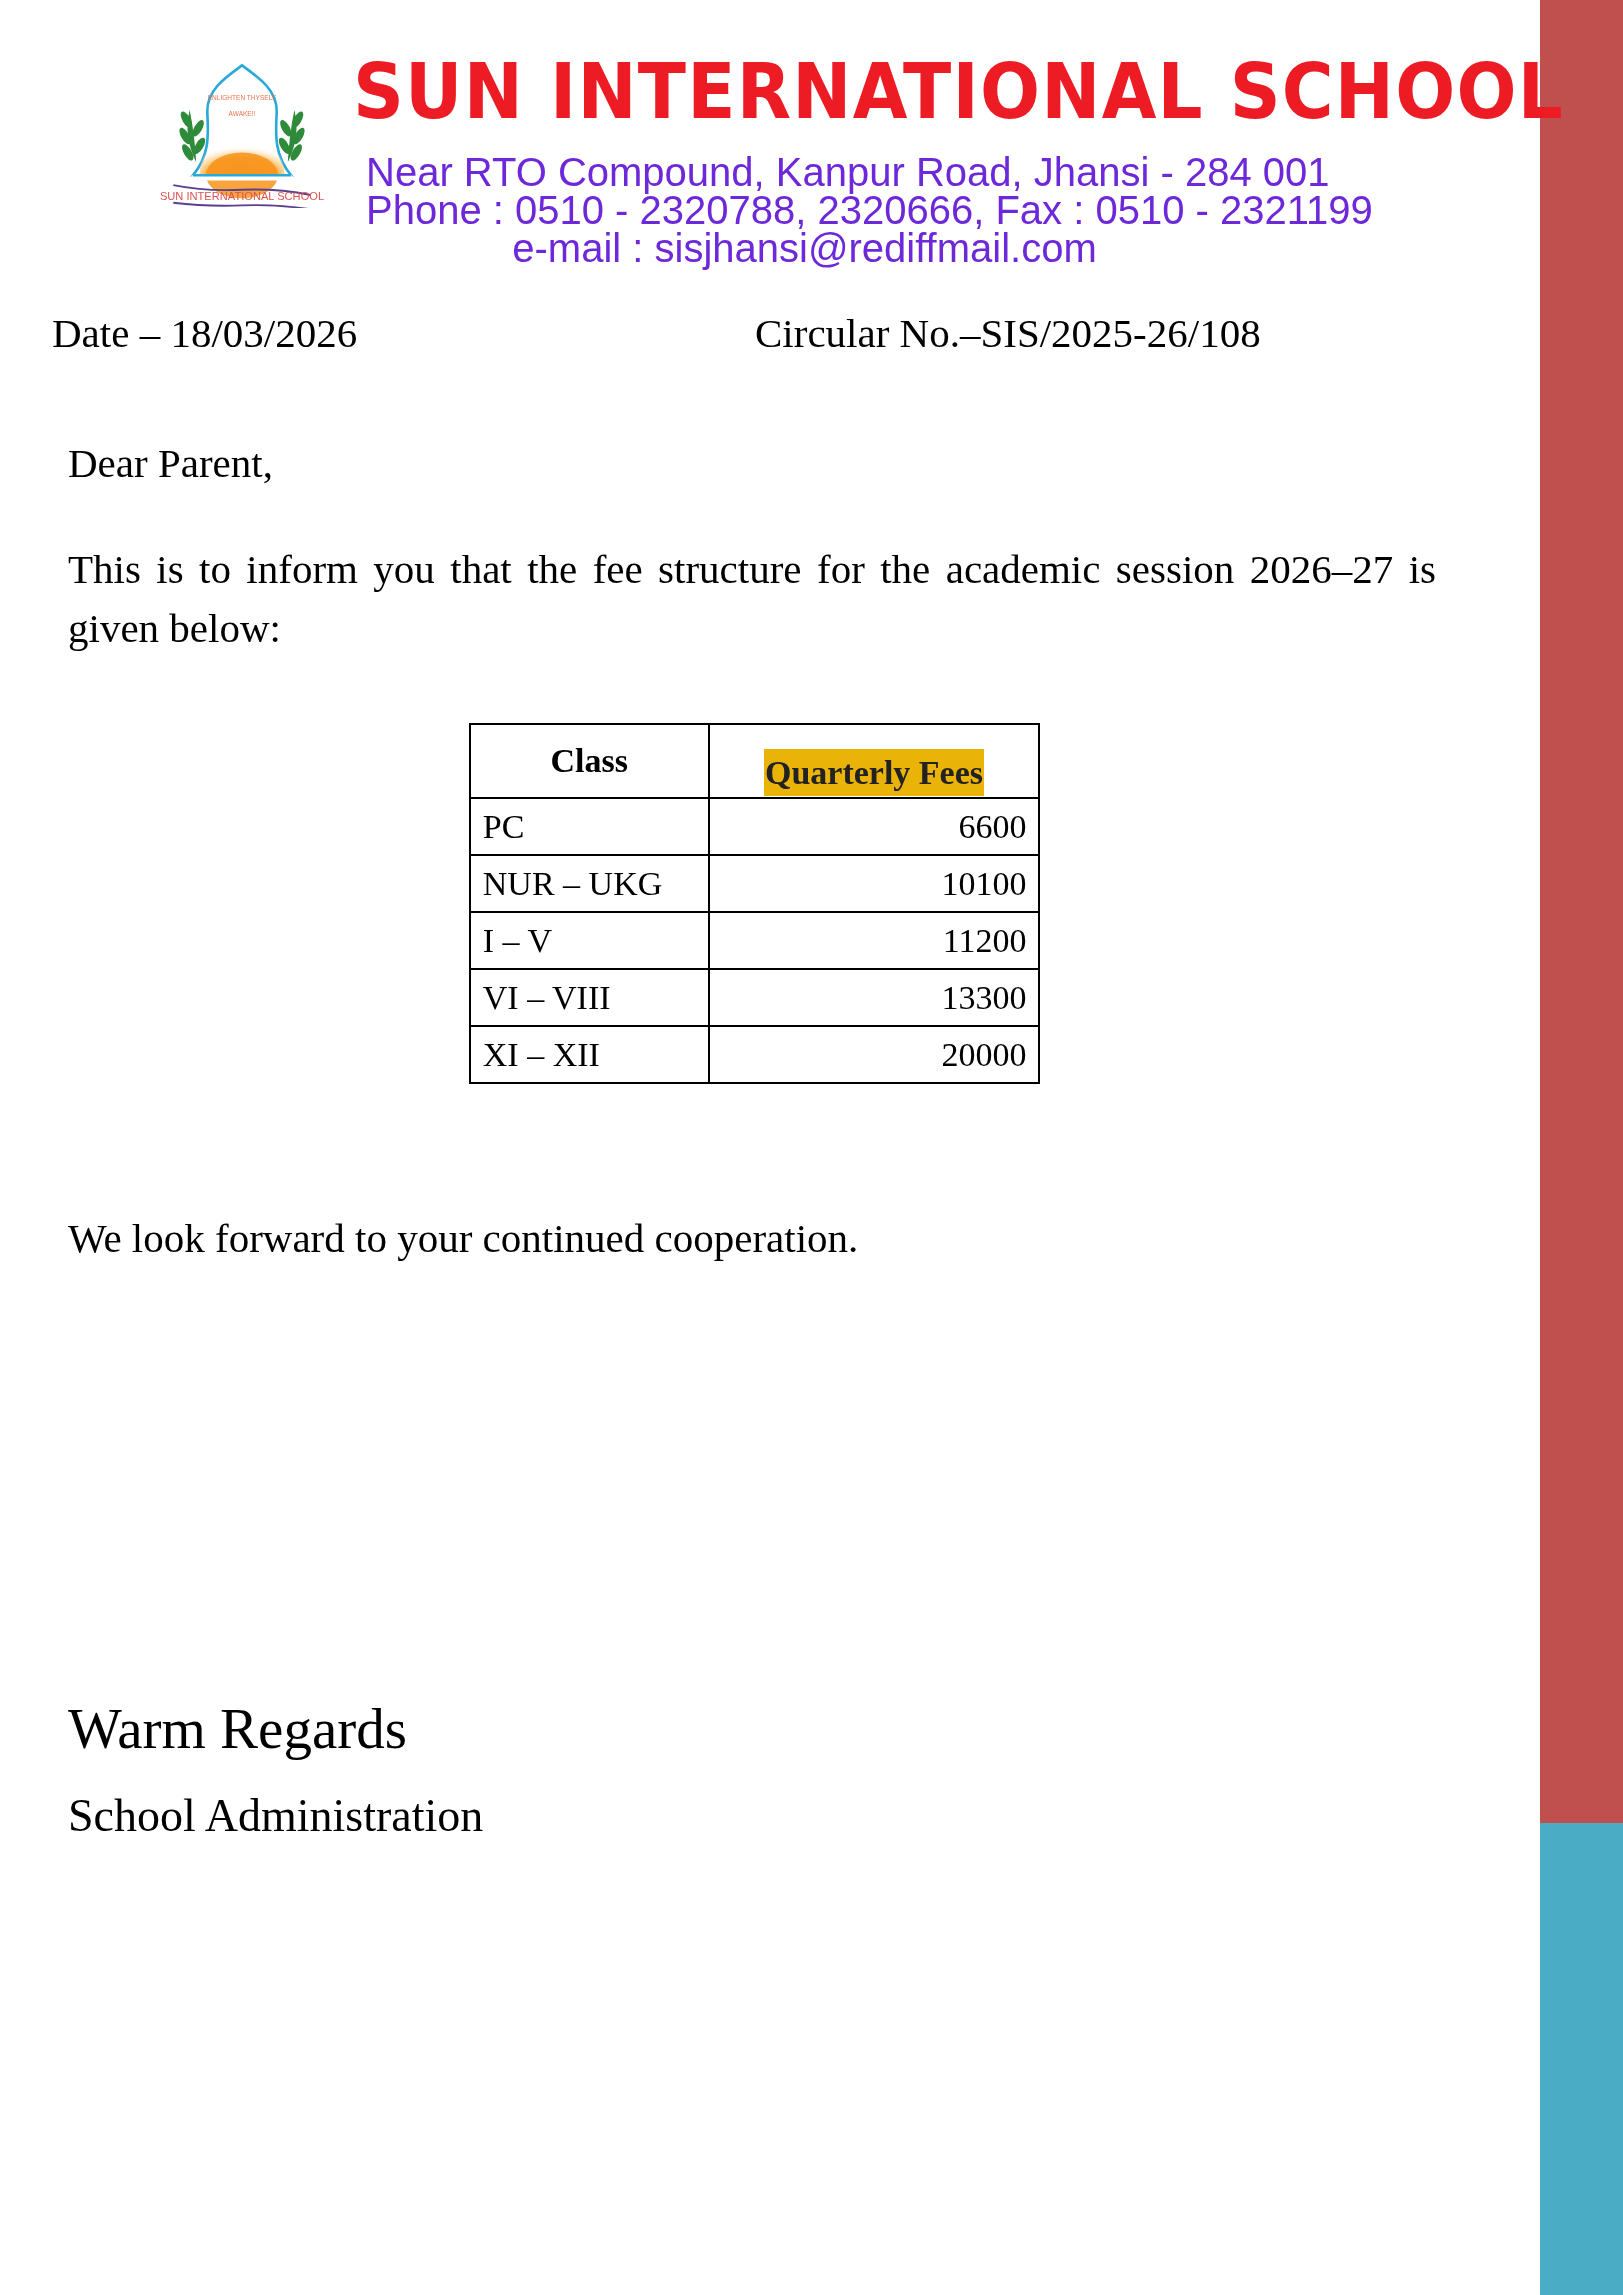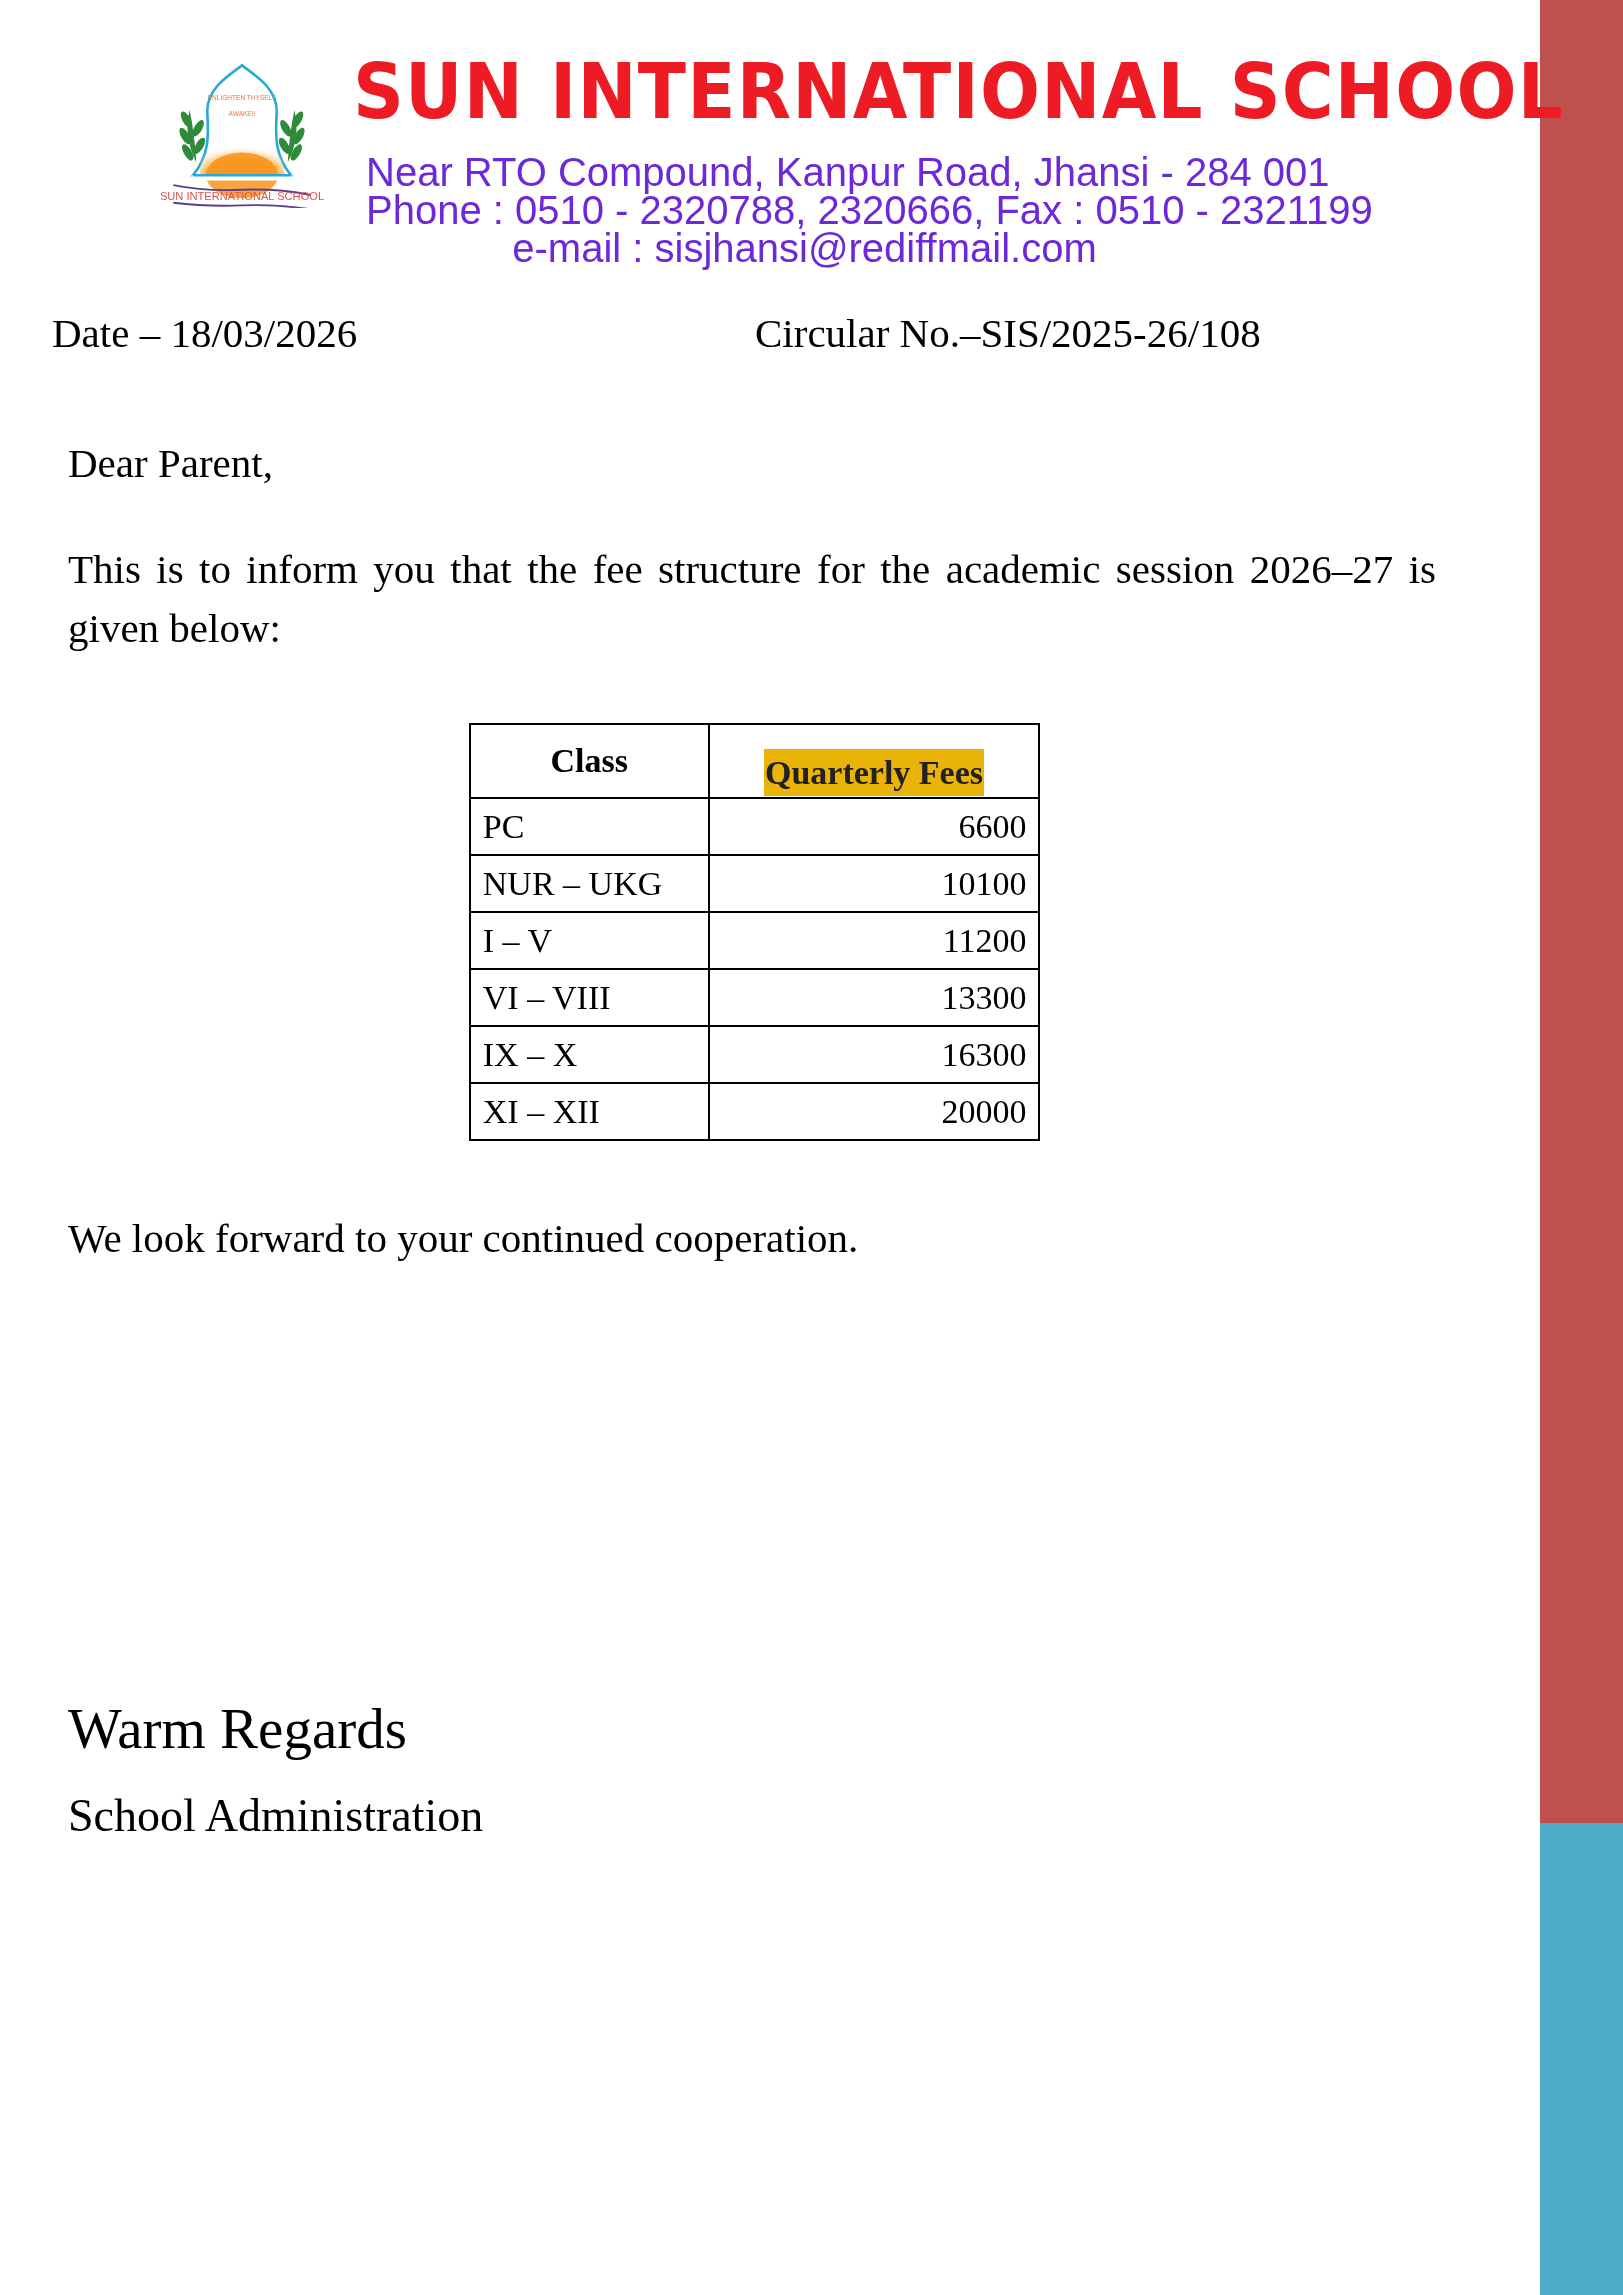--- a/index.html
+++ b/index.html
@@ -126,24 +126,20 @@
     </tr>
     <tr>
       <td>I – V</td>
       <td class="num">11200</td>
     </tr>
     <tr>
       <td>VI – VIII</td>
       <td class="num">13300</td>
     </tr>
     <tr>
-      <td>IX – X</td>
-      <td class="num">16300</td>
-    </tr>
-    <tr>
       <td>XI – XII</td>
       <td class="num">20000</td>
     </tr>
   </tbody>
 </table>
 
 <div class="body-text closing">We look forward to your continued cooperation.</div>
 <div class="body-text regards">Warm Regards</div>
 <div class="body-text admin">School Administration</div>
 

